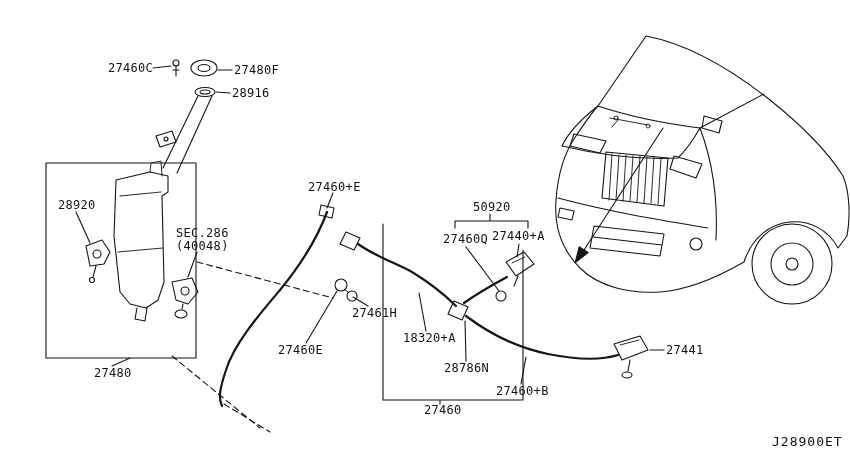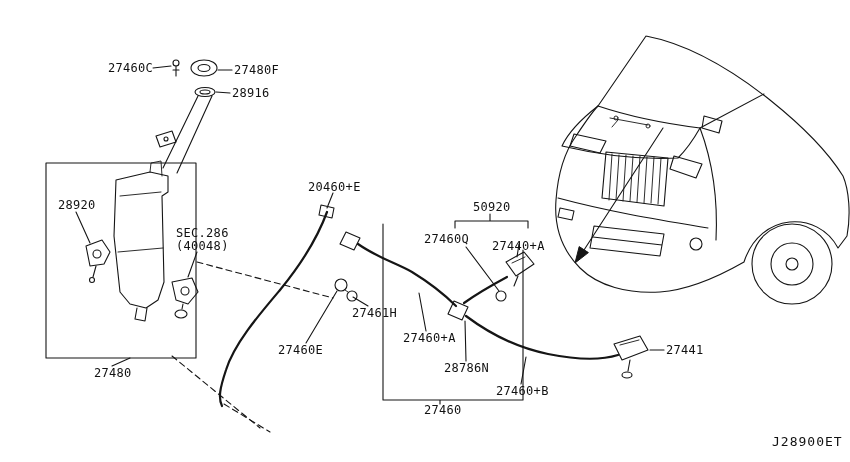--- a/index.html
+++ b/index.html
@@ -144,26 +144,26 @@
     </g>
   </svg>
 
   <div class="lbl" style="left:108px;top:62px">27460C</div>
   <div class="lbl" style="left:234px;top:64px">27480F</div>
   <div class="lbl" style="left:232px;top:87px">28916</div>
   <div class="lbl" style="left:58px;top:199px">28920</div>
   <div class="lbl" style="left:176px;top:227px">SEC.286</div>
   <div class="lbl" style="left:176px;top:240px">(40048)</div>
   <div class="lbl" style="left:94px;top:367px">27480</div>
-  <div class="lbl" style="left:308px;top:181px">20460+E</div>
+  <div class="lbl" style="left:308px;top:181px">27460+E</div>
   <div class="lbl" style="left:473px;top:201px">50920</div>
-  <div class="lbl" style="left:424px;top:233px">27460Q</div>
-  <div class="lbl" style="left:492px;top:240px">27440+A</div>
+  <div class="lbl" style="left:443px;top:233px">27460Q</div>
+  <div class="lbl" style="left:492px;top:230px">27440+A</div>
   <div class="lbl" style="left:352px;top:307px">27461H</div>
   <div class="lbl" style="left:278px;top:344px">27460E</div>
-  <div class="lbl" style="left:403px;top:332px">27460+A</div>
+  <div class="lbl" style="left:403px;top:332px">18320+A</div>
   <div class="lbl" style="left:444px;top:362px">28786N</div>
   <div class="lbl" style="left:496px;top:385px">27460+B</div>
   <div class="lbl" style="left:424px;top:404px">27460</div>
   <div class="lbl" style="left:666px;top:344px">27441</div>
 
   <div class="code" style="left:772px;top:434px">J28900ET</div>
 </div>
 
 </body></html>

